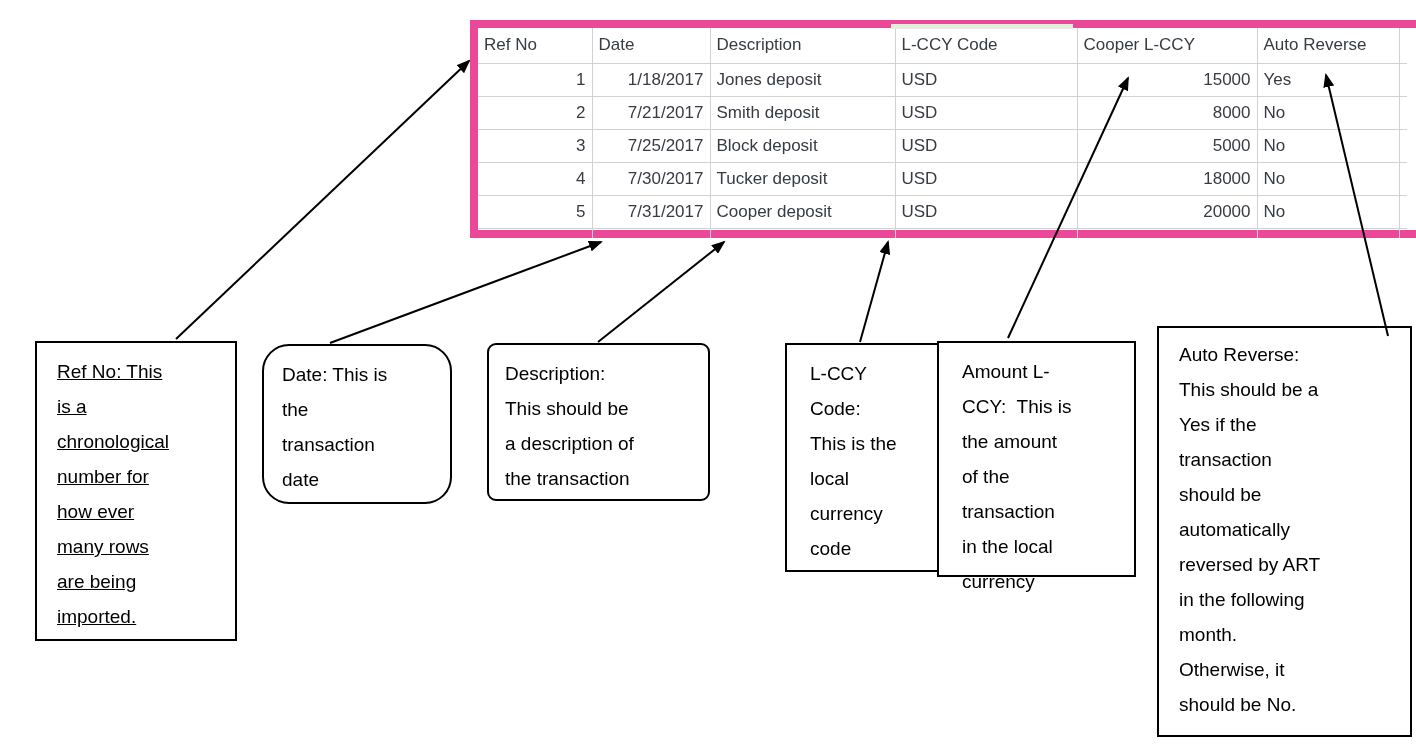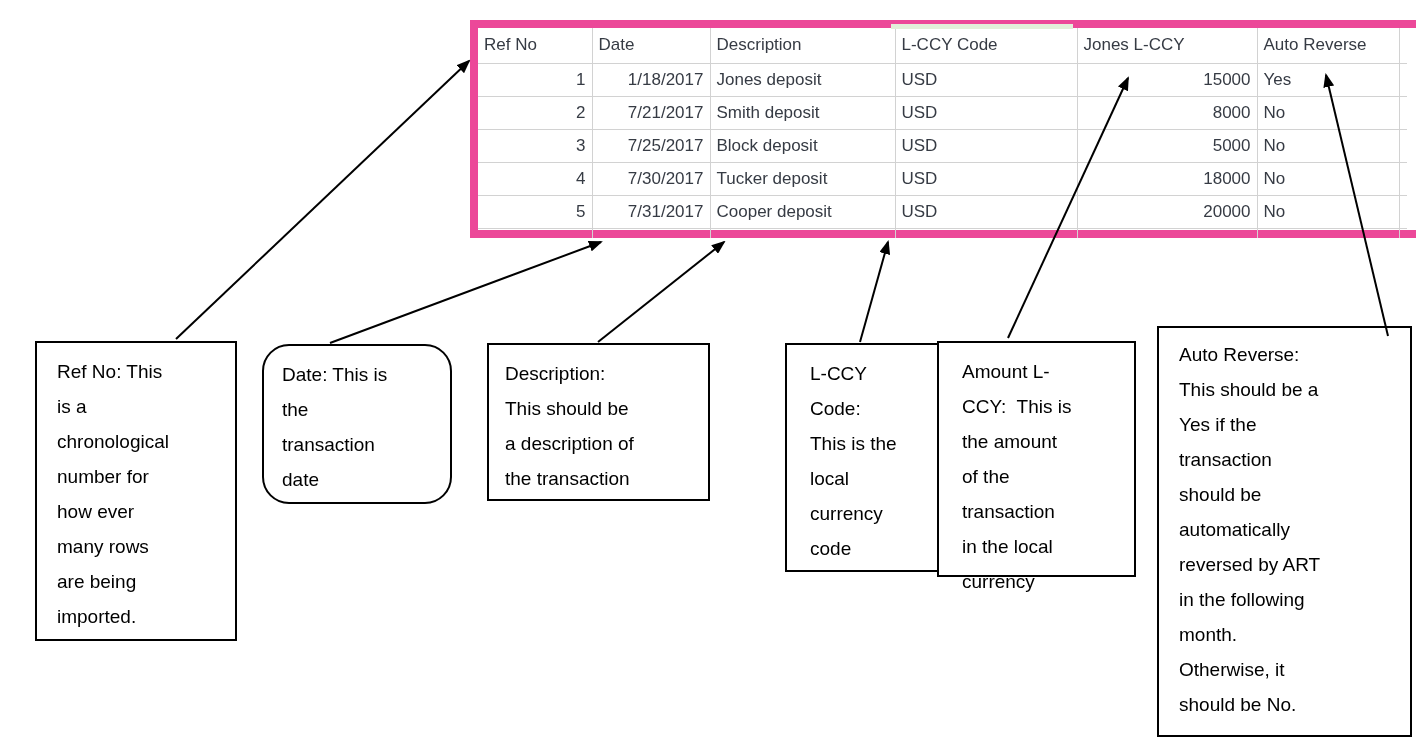--- a/index.html
+++ b/index.html
@@ -68,23 +68,23 @@
   .callout {
     position: absolute;
     border: 2px solid #000000;
     background: #ffffff;
     box-sizing: border-box;
     color: #000000;
     font-size: 19px;
     line-height: 35px;
     white-space: pre-wrap;
   }
-  #callout-ref-no       { left: 35px;   top: 341px; width: 202px; height: 300px; padding: 11px 6px 0 20px; }
+  #callout-ref-no       { left: 35px;   top: 341px; width: 202px; height: 300px; padding: 11px 6px 0 20px; text-decoration: underline; }
   #callout-date         { left: 262px;  top: 344px; width: 190px; height: 160px; padding: 11px 6px 0 18px; border-radius: 27px; }
-  #callout-description  { left: 487px;  top: 343px; width: 223px; height: 158px; padding: 11px 4px 0 16px; }
+  #callout-description  { left: 487px;  top: 343px; width: 223px; height: 158px; padding: 11px 4px 0 16px; border-radius: 9px; }
   #callout-l-ccy-code   { left: 745px;  top: 343px; width: 160px; height: 229px; padding: 11px 4px 0 23px; margin-left: 40px; }
   #callout-amount-l-ccy { left: 937px;  top: 341px; width: 199px; height: 236px; padding: 11px 4px 0 23px; }
   #callout-auto-reverse { left: 1157px; top: 326px; width: 255px; height: 411px; padding: 9px 4px 0 20px; }
 
   
   #arrows {
     position: absolute;
     left: 0; top: 0;
     width: 1416px;
     height: 756px;
@@ -110,21 +110,21 @@
           <col style="width:180px">
           <col style="width:142px">
         <col style="width:8px">
       </colgroup>
       <tbody>
           <tr class="hdr">
         <th>Ref No</th>
         <th>Date</th>
         <th>Description</th>
         <th>L-CCY Code</th>
-        <th>Jones L-CCY</th>
+        <th>Cooper L-CCY</th>
         <th>Auto Reverse</th>
         <th></th>
       </tr>
       <tr class="data">
         <td class="num">1</td>
         <td class="num">1/18/2017</td>
         <td>Jones deposit</td>
         <td>USD</td>
         <td class="num">15000</td>
         <td>Yes</td>

